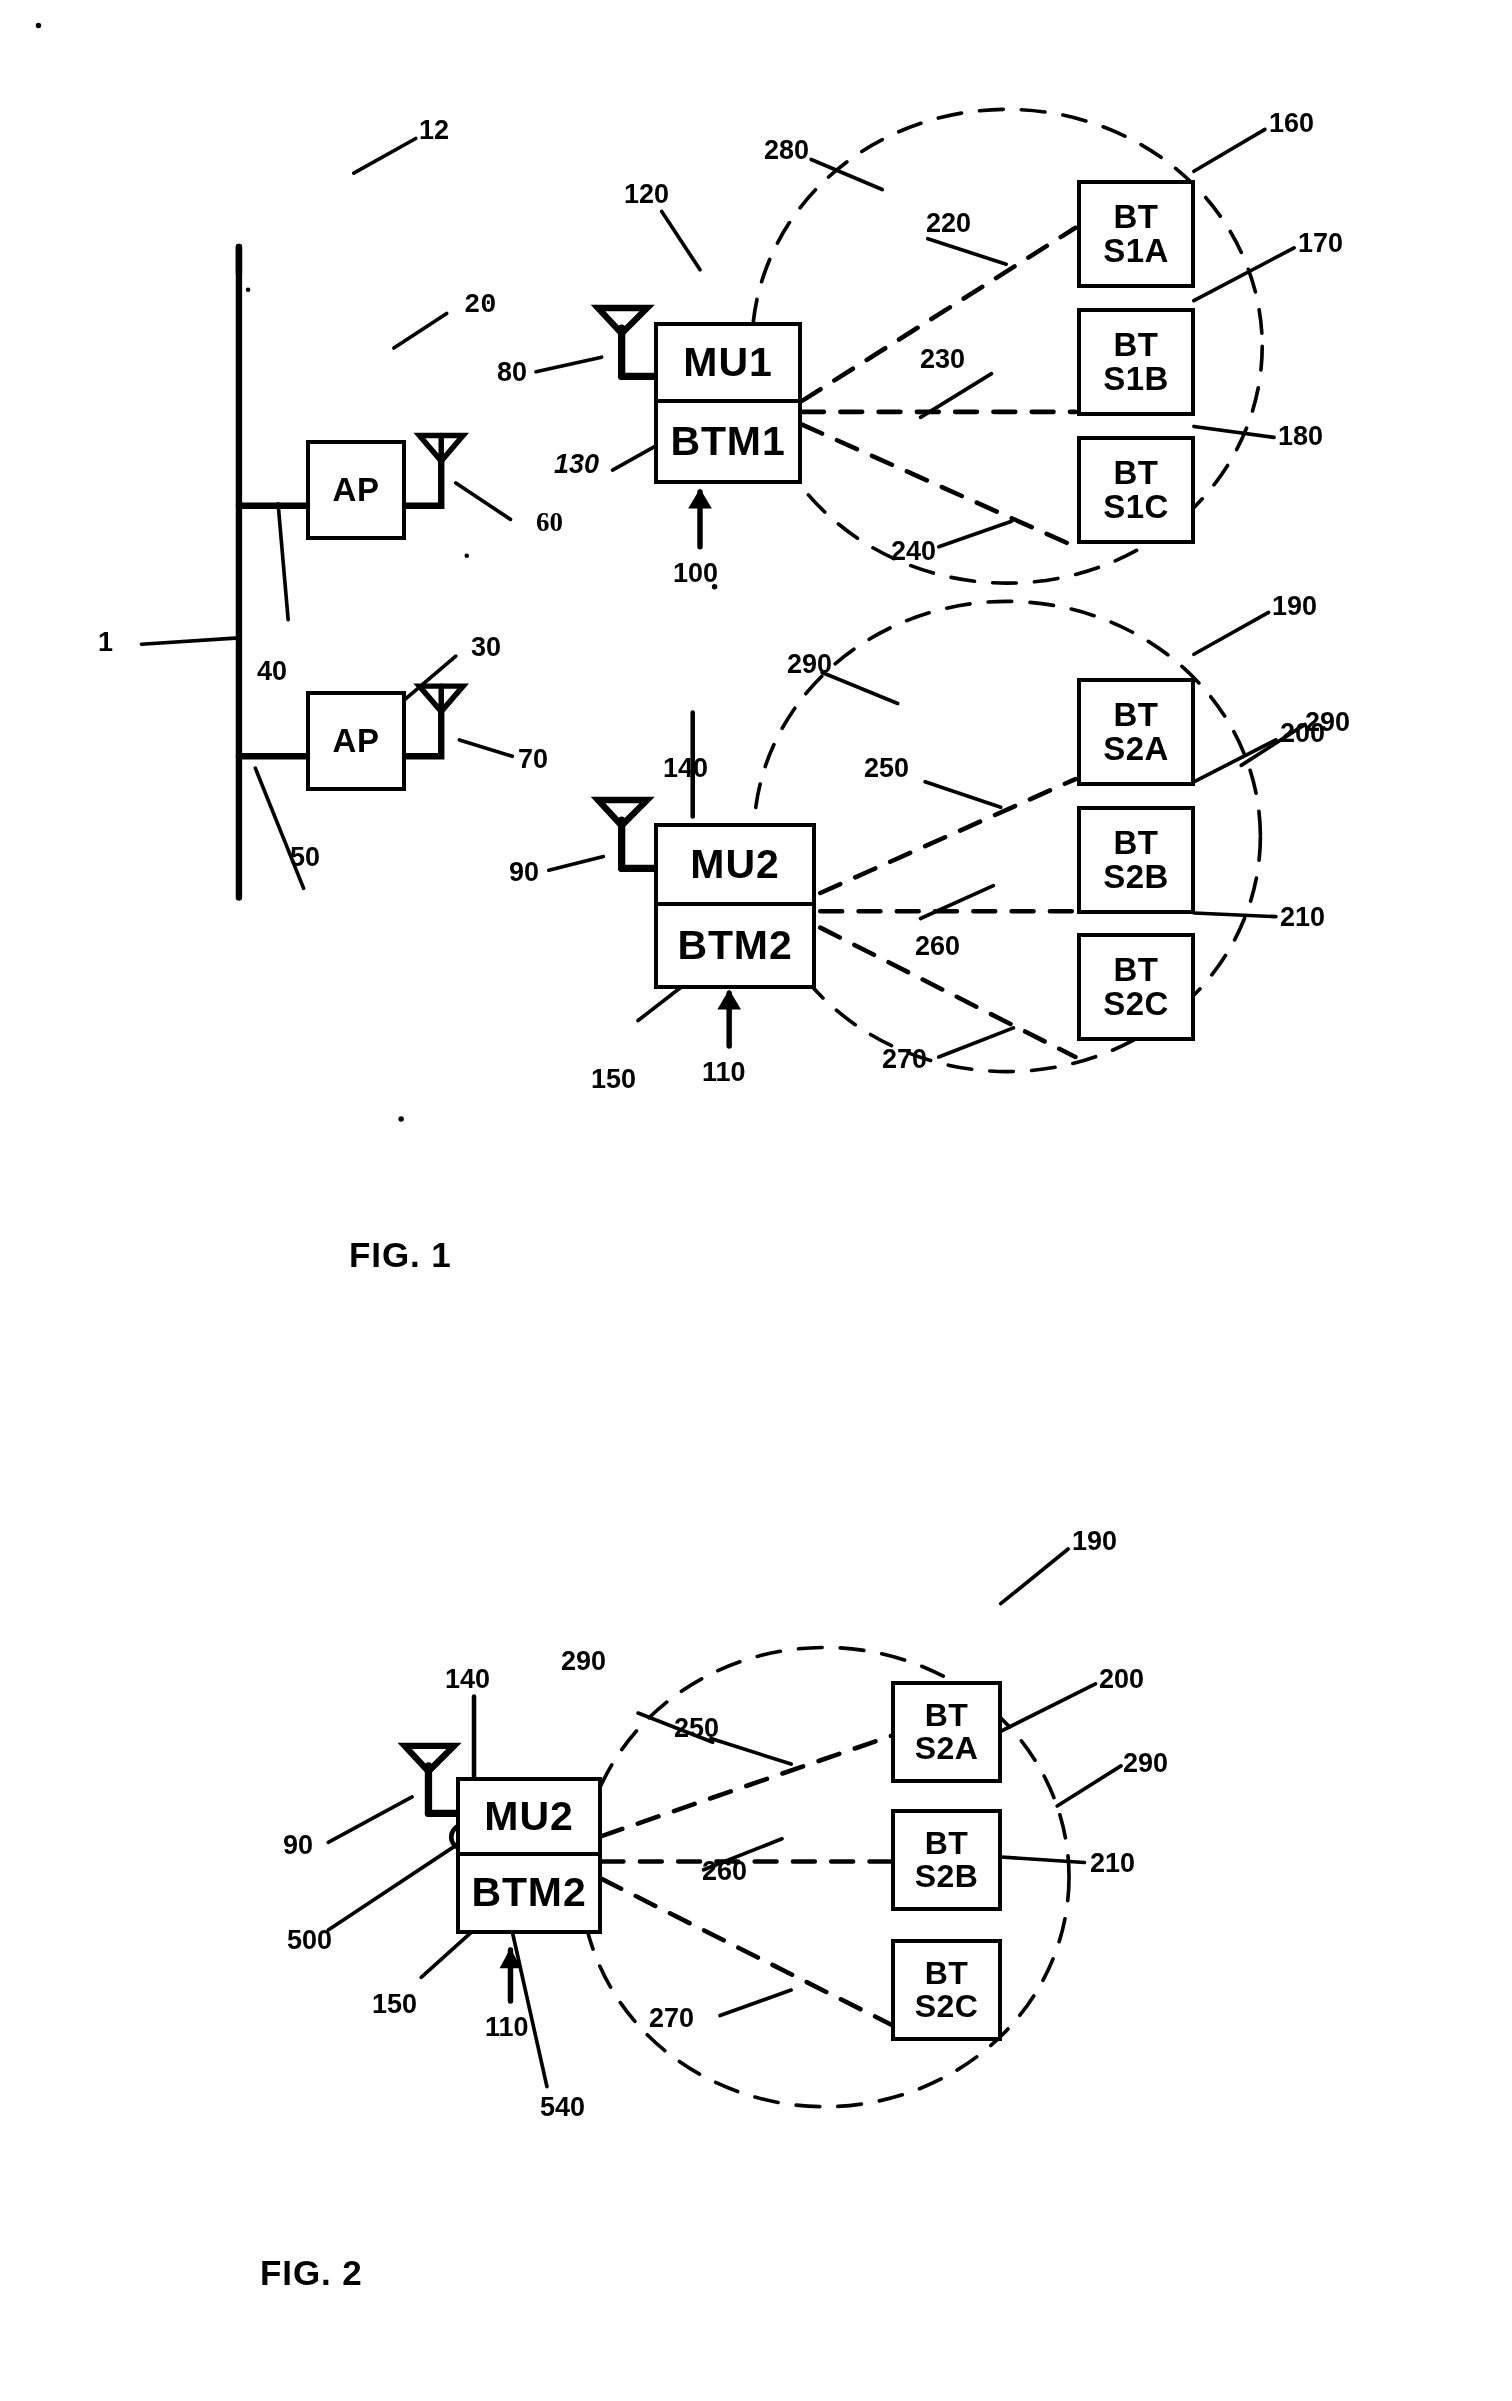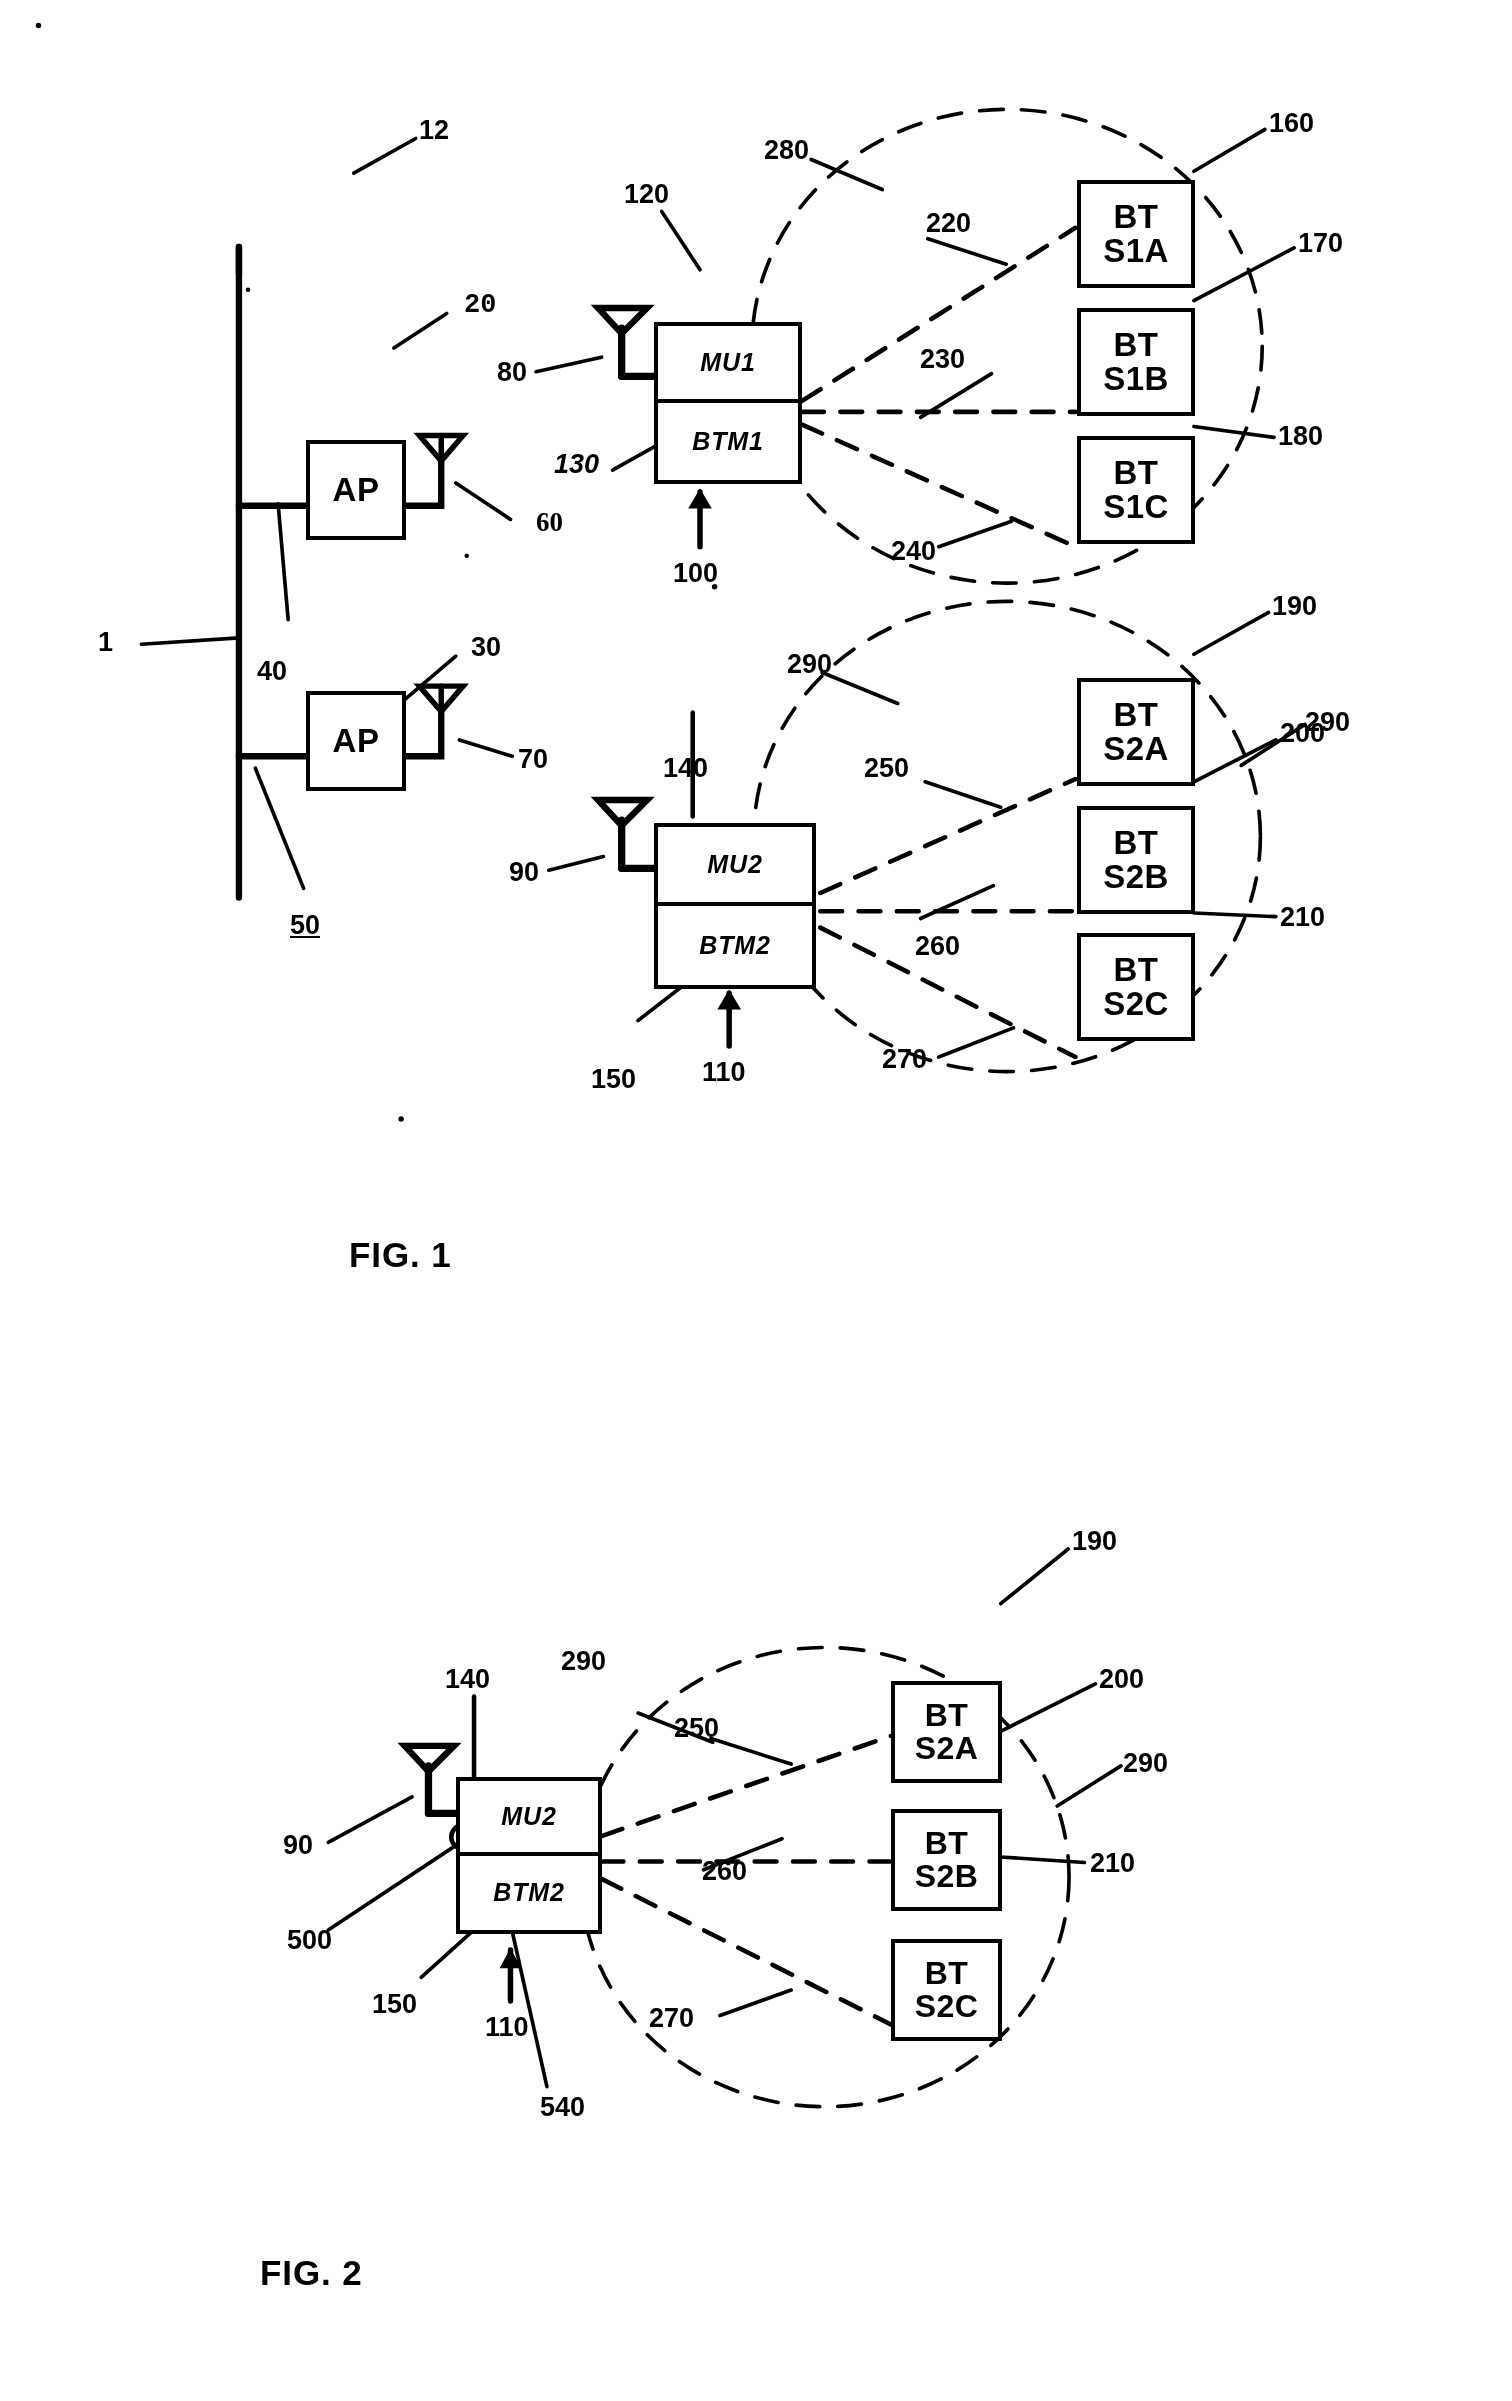--- a/index.html
+++ b/index.html
@@ -64,23 +64,22 @@
     background: #fff;
   }
   .unitbox .half {
     box-sizing: border-box;
     width: 100%;
     height: 50%;
     display: flex;
     align-items: center;
     justify-content: center;
     font-weight: bold;
-    font-size: 25px;
+    font-size: 41px;
     letter-spacing: 0.9px;
-    font-style: italic;
   }
   .unitbox .half.top { border-bottom: 4.6px solid #000; }
 </style>
 </head>
 <body>
 
 <div id="sheet">
 
   <svg class="layer" viewBox="0 0 1660 2635">
     <g stroke="#000" fill="none" stroke-linecap="round">
@@ -253,21 +252,21 @@
   <div class="boxlabel" style="left:1077px; top:933px; width:118px; height:108px; font-size:33px;">
     <span>BT</span>
     <span>S2C</span>
   </div>
 
   <div class="ref" style="left:419px; top:115px;">12</div>
   <div class="ref" style="left:464px; top:290px;font-family:Liberation Mono, monospace;">20</div>
   <div class="ref" style="left:459px; top:632px;margin-left:12px;">30</div>
   <div class="ref" style="left:98px; top:627px;">1</div>
   <div class="ref" style="left:257px; top:656px;">40</div>
-  <div class="ref" style="left:290px; top:910px;text-decoration:underline;">50</div>
+  <div class="ref" style="left:290px; top:842px;">50</div>
   <div class="ref" style="left:536px; top:507px;font-family:Liberation Serif, serif;">60</div>
   <div class="ref" style="left:518px; top:744px;">70</div>
   <div class="ref" style="left:497px; top:357px;">80</div>
   <div class="ref" style="left:509px; top:857px;">90</div>
   <div class="ref" style="left:673px; top:558px;">100</div>
   <div class="ref" style="left:702px; top:1057px;">110</div>
   <div class="ref" style="left:624px; top:179px;">120</div>
   <div class="ref" style="left:554px; top:449px;font-style:italic;">130</div>
   <div class="ref" style="left:663px; top:753px;">140</div>
   <div class="ref" style="left:591px; top:1064px;">150</div>

